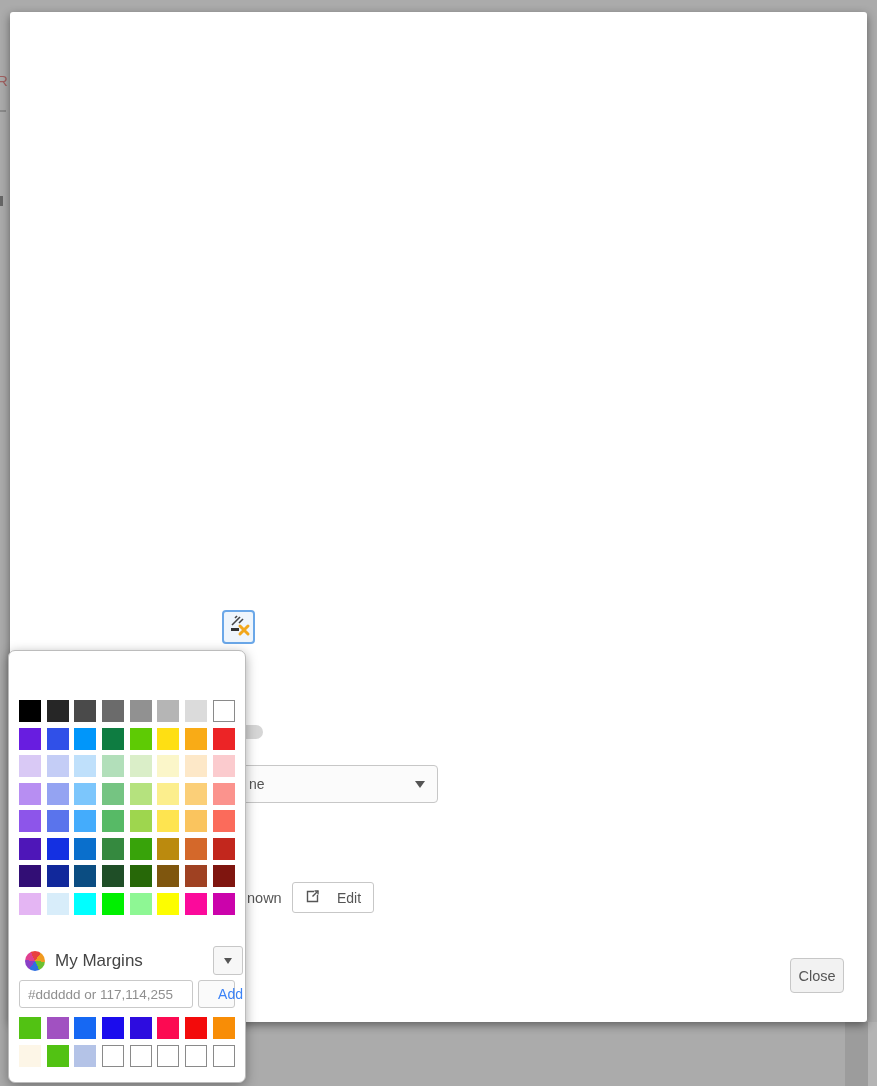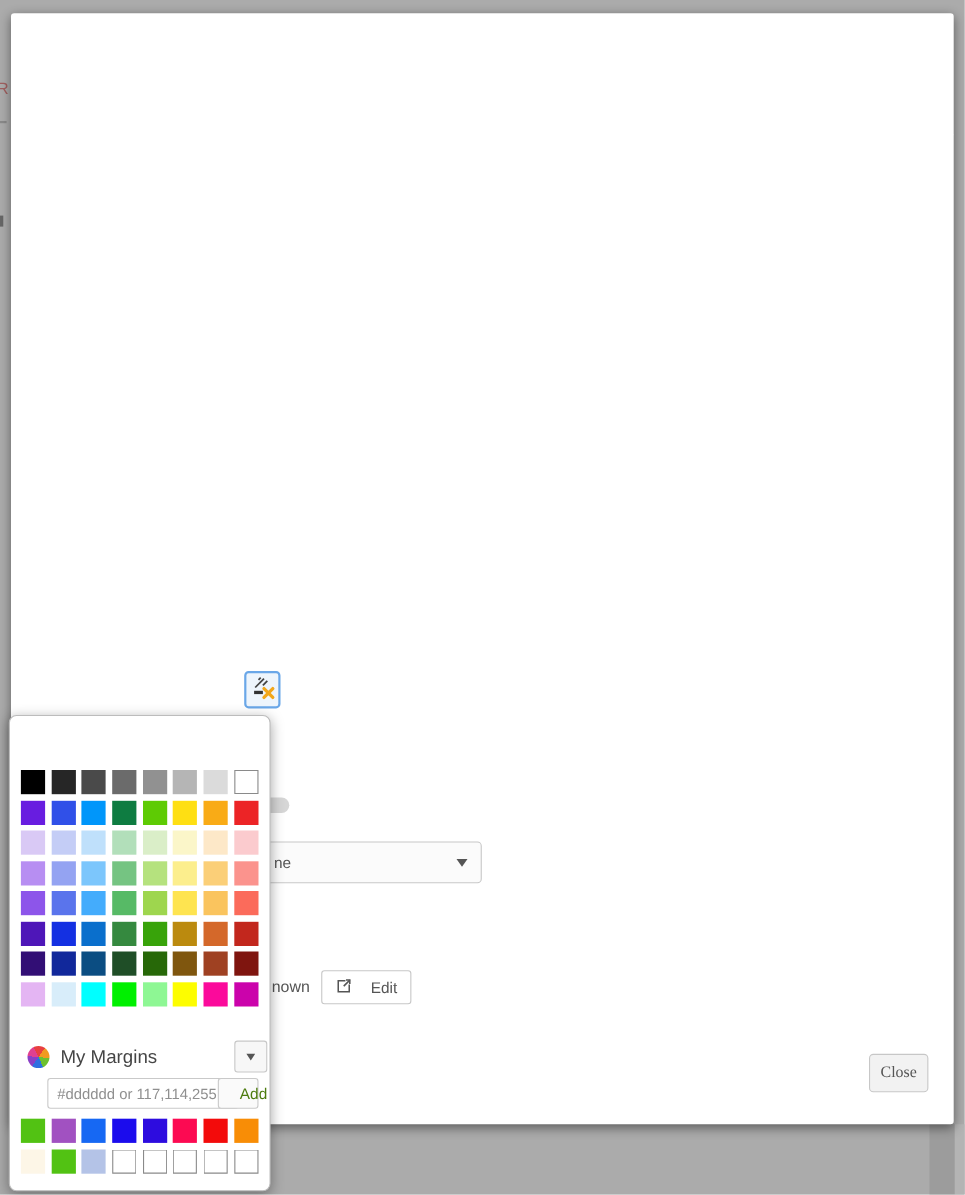--- a/index.html
+++ b/index.html
@@ -84,21 +84,21 @@
   .edit-btn {
     left:292px; top:882px; height:31px; padding:0 12px;
     background:#fff; border:1px solid #c7c7c7; border-radius:3px;
     display:flex; align-items:center; gap:17px; font-size:14px; color:#555; z-index:2; cursor:pointer;
   }
 
   
   .close-btn {
     left:790px; top:958px; width:54px; height:35px;
     background:#f2f2f2; border:1px solid #c7c7c7; border-radius:4px;
-    font-size:14.5px; color:#555; display:flex; align-items:center; justify-content:center; cursor:pointer; z-index:2;font-family:Liberation Serif, serif;
+    font-size:14.5px; color:#555; display:flex; align-items:center; justify-content:center; cursor:pointer; z-index:2;
   }
 
   
   .popup {
     left:8px; top:650px; width:238px; height:433px;
     background:#fff; border:1px solid #bcbcbc; border-radius:7px;
     box-shadow:0 3px 12px rgba(0,0,0,.35);
     z-index:10;
   }
   .no-color-btn {
@@ -110,23 +110,23 @@
   .palette-grid { left:10px; top:49px; }
   .custom-grid { left:10px; top:366px; }
   .swatch { width:22px; height:22px; cursor:pointer; }
   .swatch.empty { box-shadow:inset 0 0 0 1px #8a8a8a; }
   .mycolors-row { left:16px; top:295px; width:218px; display:flex; align-items:center; }
   .wheel-icon { width:20px; height:20px; border-radius:50%;
     background:conic-gradient(from -25deg, #e84040 0 60deg, #f09a20 60deg 120deg, #6cc030 120deg 180deg, #2f6fe0 180deg 240deg, #8a3fc6 240deg 300deg, #e04090 300deg 360deg); }
   .mycolors-title { font-size:17px; color:#454545; margin-left:10px; flex:1; }
   .mycolors-dd { width:30px; height:29px; background:#f7f7f7; border:1px solid #c7c7c7; border-radius:3px; display:flex; align-items:center; justify-content:center; cursor:pointer; }
   .mycolors-dd .caret { border-left-width:4px; border-right-width:4px; border-top-width:6px; }
-  .hexinput { left:10px; top:329px; width:174px; height:28px; border:1px solid #c9c9c9; border-radius:3px; font-size:13.5px; color:#555; padding:0 8px; font-family:"Liberation Sans", sans-serif;margin-left:24px; }
+  .hexinput { left:10px; top:329px; width:174px; height:28px; border:1px solid #c9c9c9; border-radius:3px; font-size:13.5px; color:#555; padding:0 8px; font-family:"Liberation Sans", sans-serif; }
   .hexinput::placeholder { color:#8f8f8f; opacity:1; }
-  .add-btn { left:189px; top:329px; width:37px; height:28px; background:#fafafa; border:1px solid #c9c9c9; border-radius:3px; font-size:14px; color:#4d7c0f; display:flex; align-items:center; justify-content:center; cursor:default;padding-left:28px; }
+  .add-btn { left:189px; top:329px; width:37px; height:28px; background:#fafafa; border:1px solid #c9c9c9; border-radius:3px; font-size:14px; color:#3b82f6; display:flex; align-items:center; justify-content:center; cursor:default;padding-left:28px; }
 </style>
 </head>
 <body>
 
 <span class="abs desktop-frag" style="left:-3px; top:72px;">R</span>
 <div class="abs frag-dash1"></div>
 <div class="abs frag-dash2"></div>
 <div class="abs footer-strip-dark"></div>
 <div class="abs footer-strip-light"></div>
 

